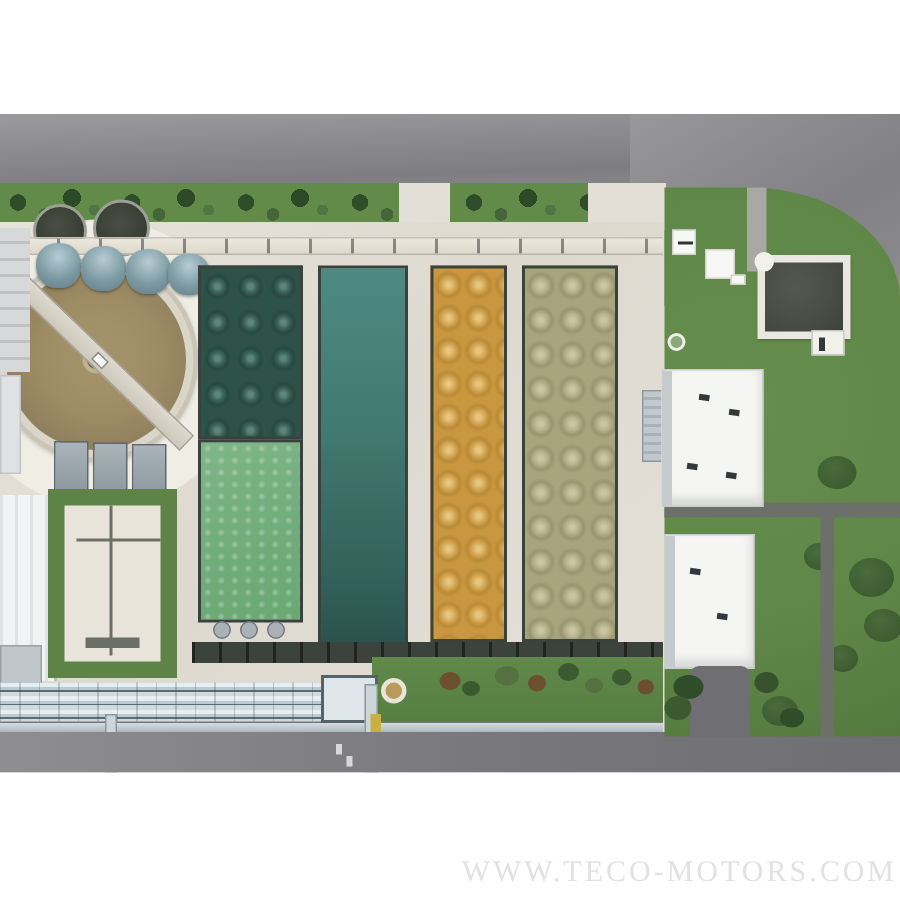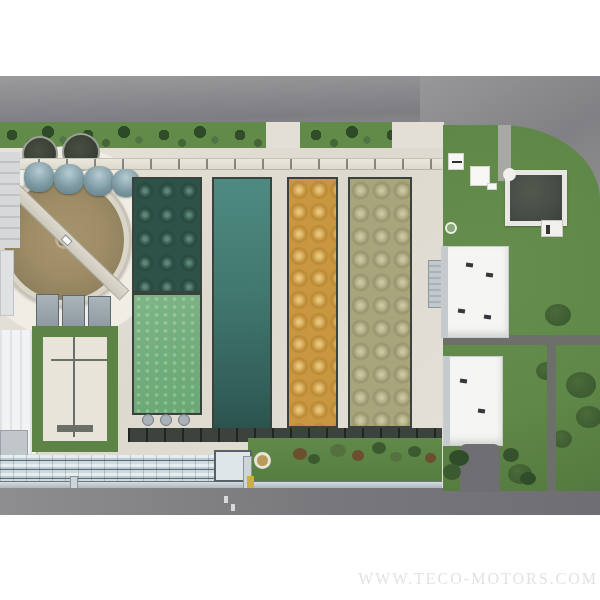--- a/index.html
+++ b/index.html
@@ -121,21 +121,21 @@
   .ring{left:445px;top:146px;width:12px;height:12px;border-radius:50%;border:2px solid #eef0ea;background:rgba(255,255,255,.25);}
   .path-h{left:443px;top:259px;width:157px;height:10px;background:#6d706a;}
   .path-v{left:547px;top:269px;width:9px;height:146px;background:#6d706a;}
   .bldg{background:#f5f5f3;border:1px solid #c8ccce;box-shadow:inset 6px 0 0 #c5cacd, inset 0 -4px 7px rgba(0,0,0,.14);}
   .bldg-up{left:441px;top:170px;width:68px;height:92px;}
   .bldg-lo{left:443px;top:280px;width:60px;height:90px;}
   .gray-annex{left:428px;top:184px;width:22px;height:48px;
     background:repeating-linear-gradient(180deg,#c2c9cd 0 4px,#aab2b8 4px 6px);border:1px solid #8b959b;}
   .vent{width:7px;height:4px;background:#34383b;transform:rotate(8deg);}
 
-  .watermark{right:2px;top:570px;font-family:"Liberation Serif",serif;font-size:16px;
+  .watermark{right:2px;top:570px;font-family:"Liberation Serif",serif;font-size:20px;
     letter-spacing:2px;color:#e2e2e2;white-space:nowrap;}
 </style>
 </head>
 <body>
 
 <div class="stage">
   <div class="photo">
 
     <div class="road-top"></div>
     <div class="road-corner"></div>

